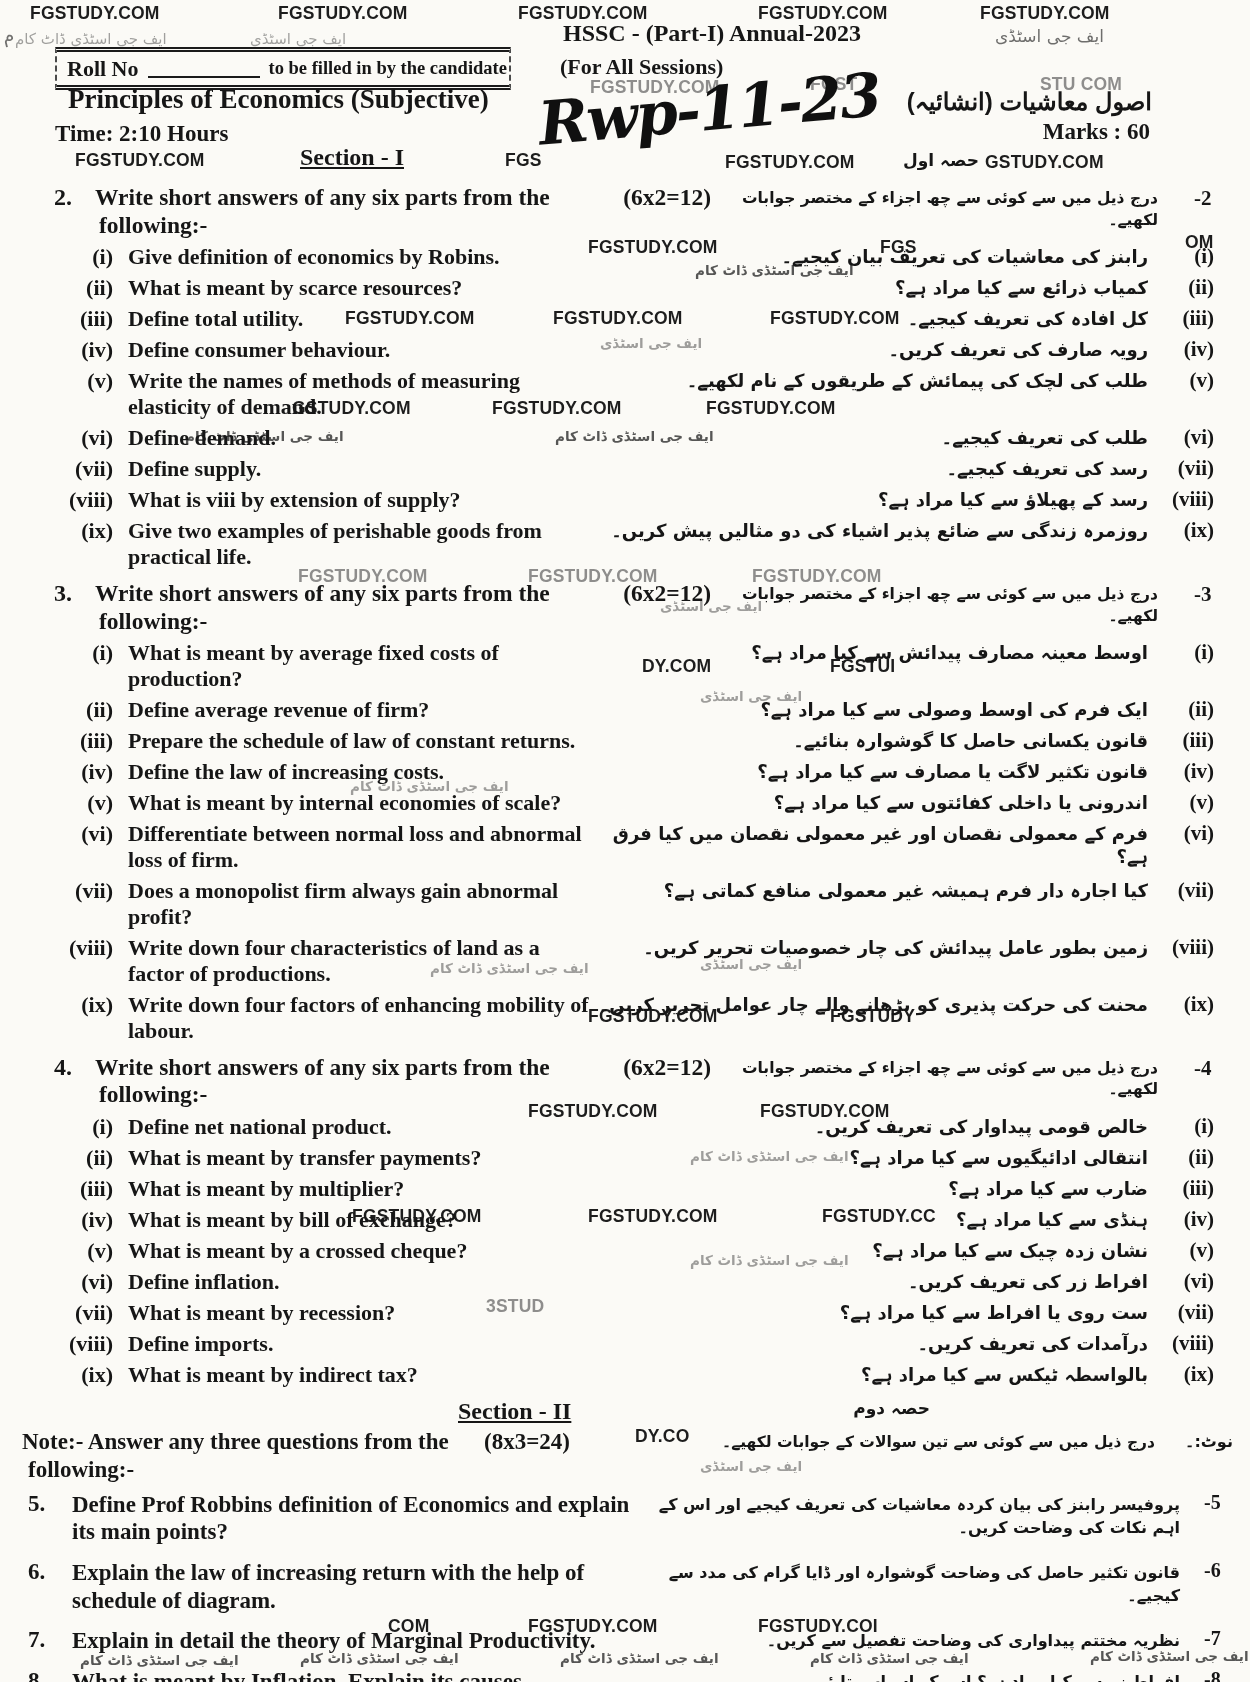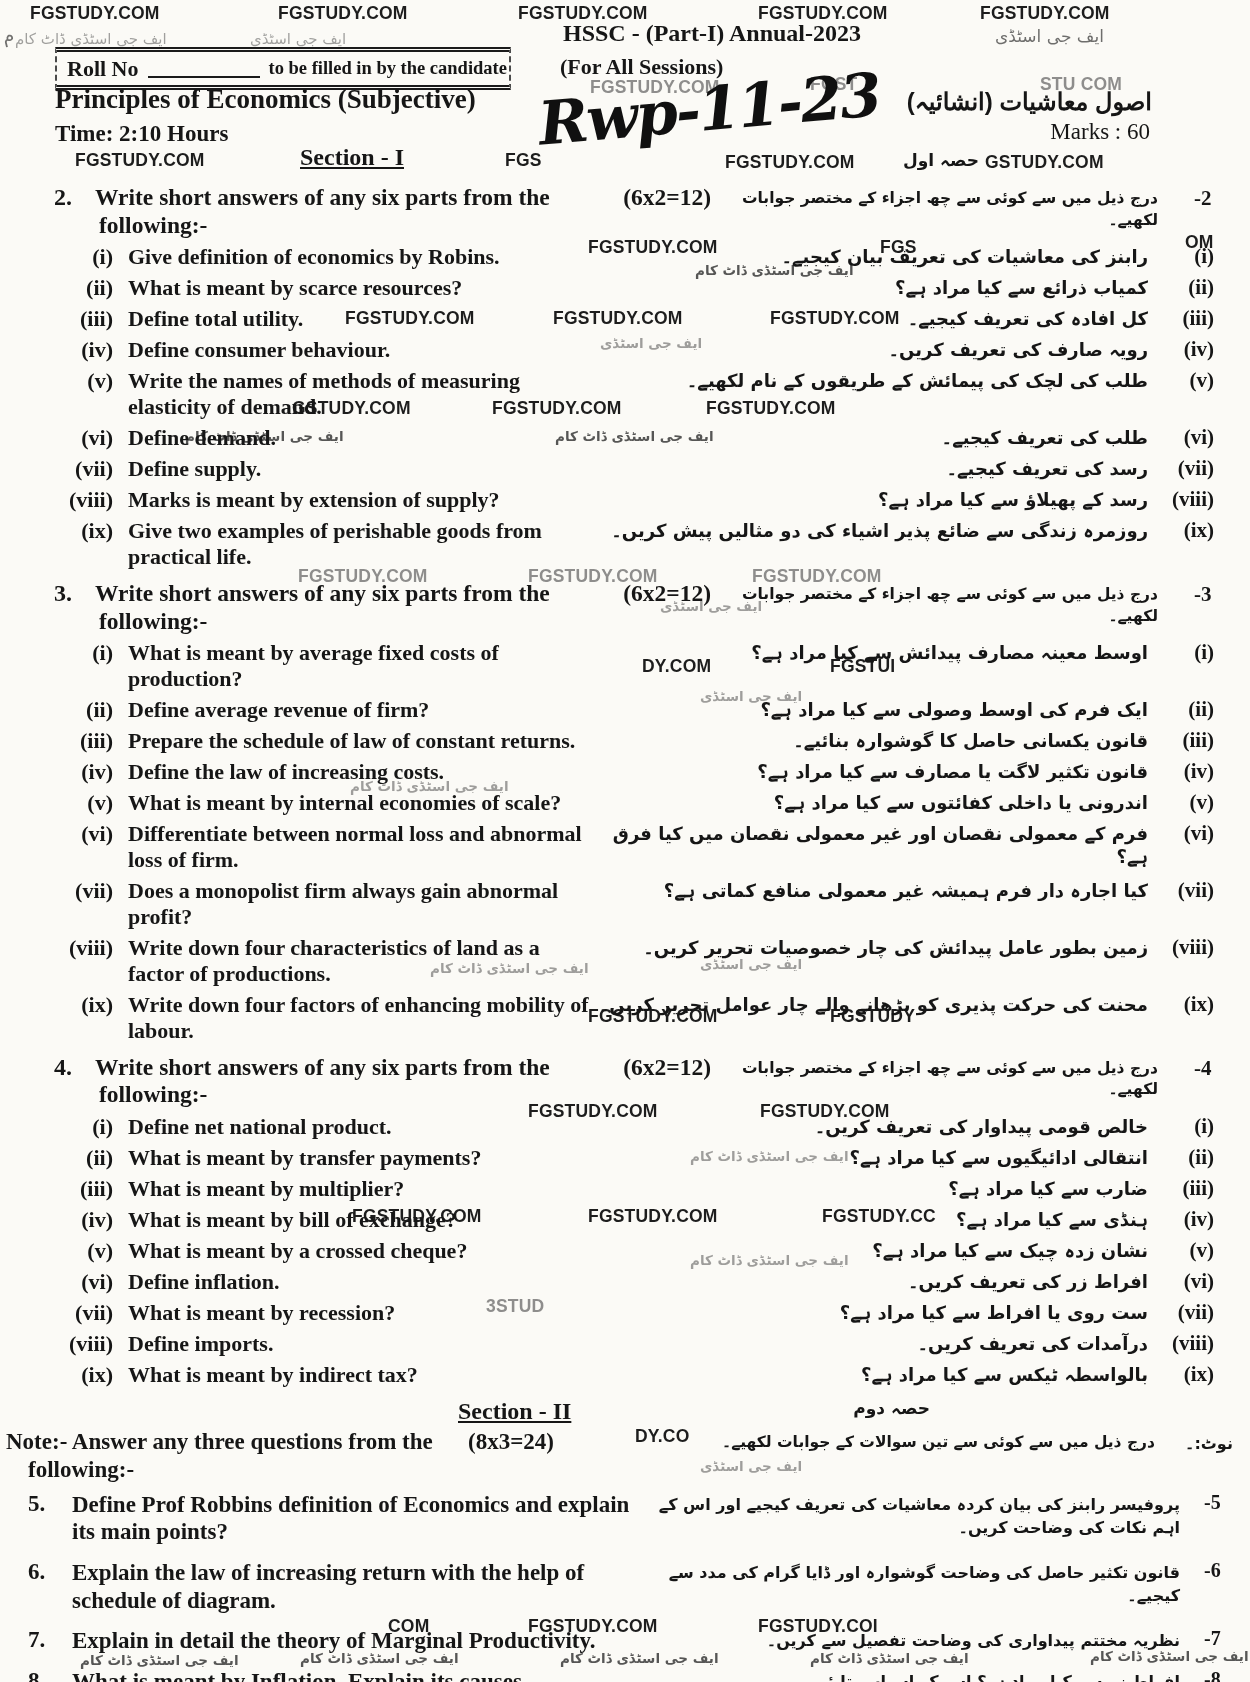--- a/index.html
+++ b/index.html
@@ -20,25 +20,25 @@
   .margin-mark{position:absolute;left:2px;top:24px;font-family:"DejaVu Sans",sans-serif;
                font-size:19px;opacity:.6;transform:rotate(-14deg);}
   .rollbox{position:absolute;left:55px;top:47px;width:456px;height:43px;box-sizing:border-box;
            border-top:5px double #1a1a1a;border-bottom:5px double #1a1a1a;
            border-left:2px dashed #4a4a4a;border-right:2px dashed #4a4a4a;
            display:flex;align-items:center;padding:0 10px;}
   .roll-label{font-size:22px;font-weight:bold;white-space:nowrap;}
   .roll-line{flex:0 0 112px;height:16px;border-bottom:2.5px solid #1a1a1a;margin:0 9px;}
   .roll-note{font-size:18.5px;font-weight:bold;white-space:nowrap;}
   .sessions{position:absolute;left:560px;top:54px;font-size:22px;font-weight:bold;}
-  .subject-en{position:absolute;left:55px;top:84px;font-size:27px;font-weight:bold;}
+  .subject-en{position:absolute;left:68px;top:84px;font-size:27px;font-weight:bold;}
   .subject-ur{position:absolute;right:98px;top:88px;font-size:24px;font-weight:bold;
               font-family:Liberation Sans, sans-serif;direction:rtl;}
   .time{position:absolute;left:55px;top:121px;font-size:23px;font-weight:bold;}
-  .marksTot{position:absolute;right:100px;top:119px;font-size:23px;font-weight:normal;}
+  .marksTot{position:absolute;right:100px;top:119px;font-size:23px;font-weight:bold;}
   .handwritten{position:absolute;left:538px;top:74px;font-size:60px;font-weight:bold;font-style:italic;
                font-family:"DejaVu Serif",serif;transform:rotate(-5deg);color:#101010;letter-spacing:-2px;}
   .sec1-en{position:absolute;left:300px;top:144px;font-size:24px;font-weight:bold;text-decoration:underline;}
   .sec1-ur{position:absolute;left:903px;top:150px;font-size:17px;font-weight:bold;
            font-family:"DejaVu Sans",sans-serif;direction:rtl;}
   
   .flow{position:absolute;left:0;top:180px;width:1250px;}
   .qhead{display:flex;align-items:flex-start;margin:4px 0 5px;}
   .qn{flex:0 0 95px;box-sizing:border-box;padding-left:54px;font-size:24px;font-weight:bold;}
   .qblock{flex:0 0 622px;font-size:23.5px;font-weight:bold;line-height:1.18;}
@@ -53,21 +53,21 @@
   .pn{flex:0 0 128px;box-sizing:border-box;text-align:right;padding-right:15px;
       font-size:22px;font-weight:bold;line-height:1.15;}
   .pe{flex:0 0 470px;font-size:22px;font-weight:bold;line-height:1.18;}
   .pu{flex:1;direction:rtl;font-family:"DejaVu Sans",sans-serif;font-size:18px;
       font-weight:bold;line-height:1.3;padding-top:1px;}
   .pnu{flex:0 0 102px;box-sizing:border-box;text-align:right;padding-right:36px;
        font-size:21px;font-weight:bold;}
   .sec2row{display:flex;margin:10px 0 4px;}
   .sec2-en{margin-left:458px;font-size:24px;font-weight:bold;text-decoration:underline;}
   .sec2-ur{margin-left:282px;font-size:17px;font-weight:bold;font-family:"DejaVu Sans",sans-serif;direction:rtl;}
-  .noterow{display:flex;align-items:center;font-weight:bold;}
+  .noterow{display:flex;align-items:flex-start;font-weight:bold;margin-left:16px;}
   .note-en{flex:0 0 468px;font-size:23px;padding-left:6px;box-sizing:border-box;}
   .note-marks{flex:0 0 132px;font-size:23px;white-space:nowrap;}
   .note-ur{flex:1;direction:rtl;font-family:"DejaVu Sans",sans-serif;font-size:15.5px;line-height:1.4;padding-top:3px;}
   .note-nur{flex:0 0 95px;box-sizing:border-box;direction:rtl;font-family:"DejaVu Sans",sans-serif;
             font-size:16px;padding-left:30px;text-align:left;padding-top:3px;}
   .note-line2{font-size:23px;font-weight:bold;padding-left:28px;margin:2px 0 8px;}
   .lq{display:flex;align-items:flex-start;margin-bottom:13px;}
   .lqn{flex:0 0 72px;box-sizing:border-box;padding-left:28px;font-size:23px;font-weight:bold;}
   .lqe{flex:0 0 580px;font-size:23px;font-weight:bold;line-height:1.2;}
   .lqu{flex:1;direction:rtl;font-family:"DejaVu Sans",sans-serif;font-size:16px;
@@ -212,21 +212,21 @@
       <span class="pnu">(vi)</span>
     </div>
     <div class="prow">
       <span class="pn">(vii)</span>
       <span class="pe">Define supply.</span>
       <span class="pu">رسد کی تعریف کیجیے۔</span>
       <span class="pnu">(vii)</span>
     </div>
     <div class="prow">
       <span class="pn">(viii)</span>
-      <span class="pe">Marks is meant by extension of supply?</span>
+      <span class="pe">What is viii by extension of supply?</span>
       <span class="pu">رسد کے پھیلاؤ سے کیا مراد ہے؟</span>
       <span class="pnu">(viii)</span>
     </div>
     <div class="prow">
       <span class="pn">(ix)</span>
       <span class="pe">Give two examples of perishable goods from practical life.</span>
       <span class="pu">روزمرہ زندگی سے ضائع پذیر اشیاء کی دو مثالیں پیش کریں۔</span>
       <span class="pnu">(ix)</span>
     </div>
 

